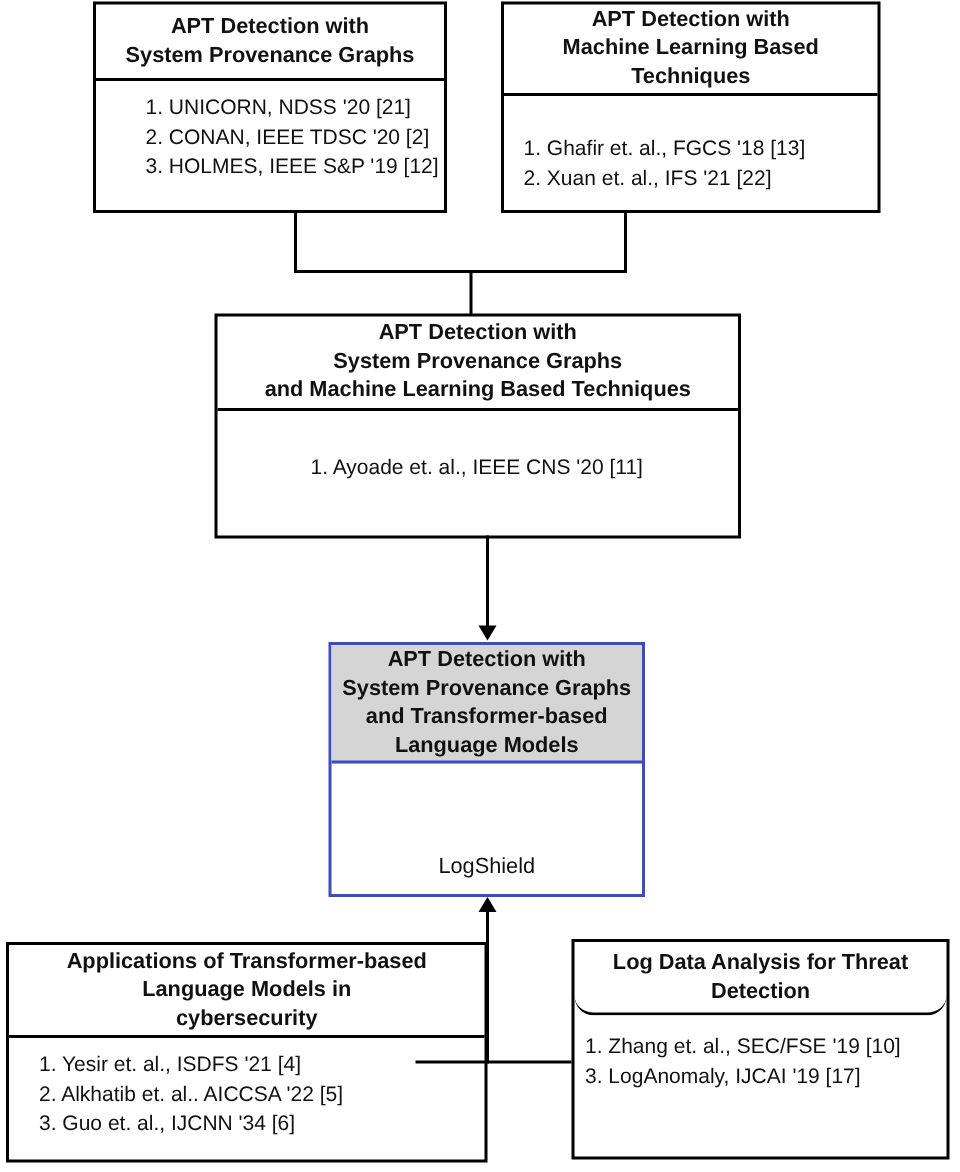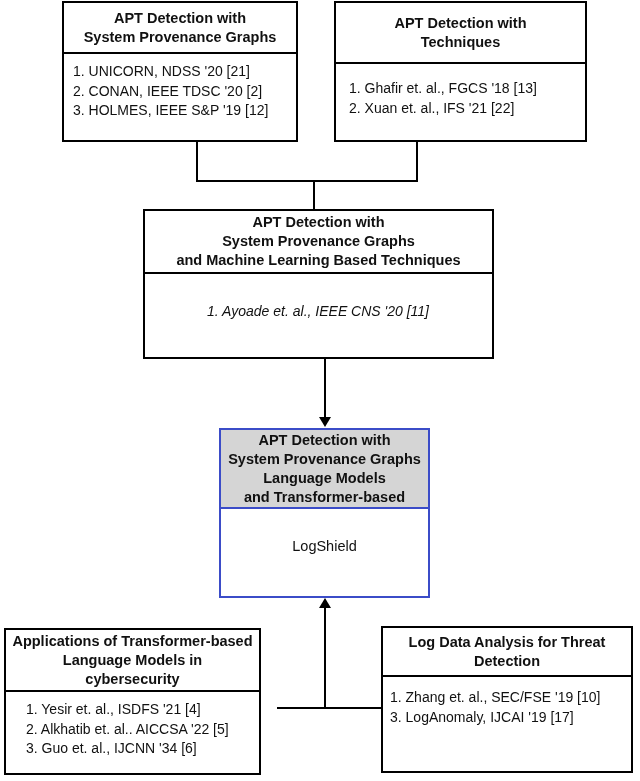--- a/index.html
+++ b/index.html
@@ -46,40 +46,40 @@
   .body-label {
     display: flex;
     justify-content: center;
     align-items: center;
     font-size: 14.5px;
   }
 
   
   #b-tl  { left: 62px;  top: 1px;   width: 236px; height: 141px; }
   #b-tl .hdr  { height: 51px; }
-  #b-tl .items { padding: 8px 4px 0 9px; }
+  #b-tl .items { padding: 8px 4px 0 9px; margin-left: 24px; }
 
   #b-tr  { left: 334px; top: 1px;   width: 253px; height: 141px; }
   #b-tr .hdr  { height: 61px; }
-  #b-tr .items { padding: 15px 0 0 13px; }
+  #b-tr .items { padding: 25px 0 0 13px; }
 
   #b-mid { left: 143px; top: 209px; width: 351px; height: 150px; }
   #b-mid .hdr  { height: 63px; }
-  #b-mid .items { padding: 28px 4px 0 62px; font-style: italic; }
+  #b-mid .items { padding: 28px 4px 0 62px; }
 
   #b-ctr { left: 219px; top: 428px; width: 211px; height: 170px; border-color: var(--hl-border); }
   #b-ctr .hdr  { height: 79px; background: var(--hl-fill); border-bottom-color: var(--hl-border); }
-  #b-ctr .body-label { height: 73px; }
+  #b-ctr .body-label { height: 73px; margin-top: 32px; }
 
-  #b-bl  { left: 4px;   top: 628px; width: 257px; height: 147px; }
+  #b-bl  { left: 4px;   top: 628px; width: 321px; height: 147px; }
   #b-bl .hdr  { height: 62px; }
   #b-bl .items { padding: 8px 0 0 20px; }
 
   #b-br  { left: 381px; top: 626px; width: 252px; height: 147px; }
-  #b-br .hdr  { height: 49px; }
+  #b-br .hdr  { height: 49px; border-radius: 13px; }
   #b-br .items { padding: 11px 0 0 7px; }
 
   
   .line { position: absolute; background: var(--box-border); }
   #c-v1 { left: 196px; top: 140px; width: 2px; height: 42px; }
   #c-v2 { left: 416px; top: 140px; width: 2px; height: 42px; }
   #c-h1 { left: 196px; top: 180px; width: 222px; height: 2px; }
   #c-v3 { left: 313px; top: 180px; width: 2px; height: 30px; }
   #c-a1-line { left: 324px; top: 357px; width: 2px; height: 61px; }
   #c-a2-line { left: 324px; top: 608px; width: 2px; height: 101px; }
@@ -112,20 +112,21 @@
     <div class="items">
       <div>1. UNICORN, NDSS '20 [21]</div>
       <div>2. CONAN, IEEE TDSC '20 [2]</div>
       <div>3. HOLMES, IEEE S&amp;P '19 [12]</div>
     </div>
   </div>
 
   <div class="box" id="b-tr">
     <div class="hdr">
       <div>APT Detection with</div>
+      <div>Machine Learning Based</div>
       <div>Techniques</div>
     </div>
     <div class="items">
       <div>1. Ghafir et. al., FGCS '18 [13]</div>
       <div>2. Xuan et. al., IFS '21 [22]</div>
     </div>
   </div>
 
   <div class="box" id="b-mid">
     <div class="hdr">
@@ -135,22 +136,22 @@
     </div>
     <div class="items">
       <div>1. Ayoade et. al., IEEE CNS '20 [11]</div>
     </div>
   </div>
 
   <div class="box" id="b-ctr">
     <div class="hdr">
       <div>APT Detection with</div>
       <div>System Provenance Graphs</div>
+      <div>and Transformer-based</div>
       <div>Language Models</div>
-      <div>and Transformer-based</div>
     </div>
     <div class="body-label">LogShield</div>
   </div>
 
   <div class="box" id="b-bl">
     <div class="hdr">
       <div>Applications of Transformer-based</div>
       <div>Language Models in</div>
       <div>cybersecurity</div>
     </div>

